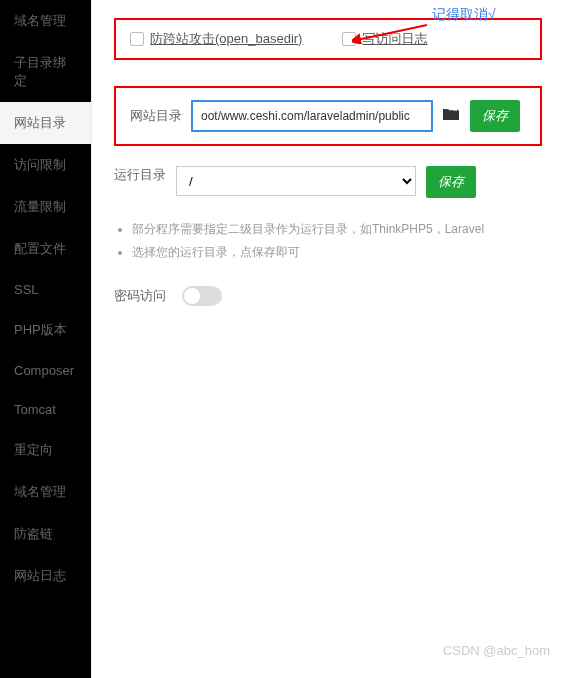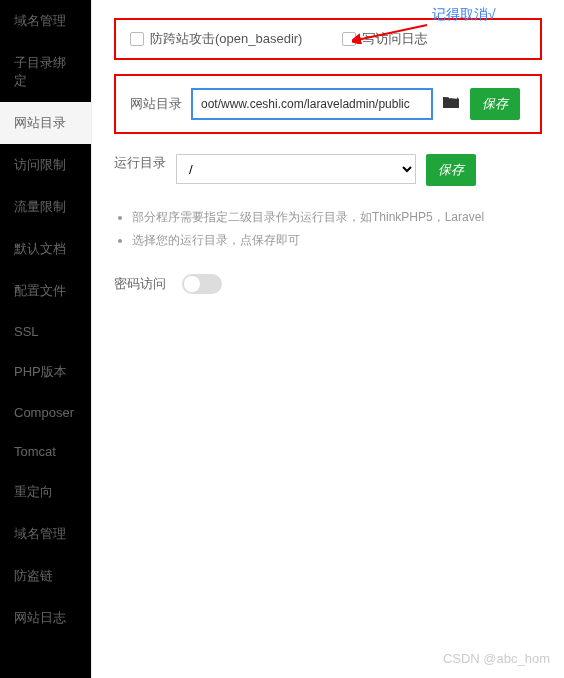--- a/index.html
+++ b/index.html
@@ -4,49 +4,48 @@
   <style>
     * { box-sizing: border-box; margin: 0; padding: 0; }
     body { font-family: "Microsoft YaHei", Arial, sans-serif; font-size: 13px; color: #555; background: #fff; width: 564px; height: 678px; position: relative; }
     .container { display: flex; height: 100%; }
     .sidebar { width: 92px; background: #000000; border-right: 1px solid #eee; }
     .sidebar-item { padding: 12px 14px; cursor: pointer; color: #666; font-size: 13px; border-bottom: 0; }
     .sidebar-item.active { background: #f5f5f5; }
     .main { flex: 1; padding: 18px 22px 0 22px; position: relative; }
     .annotation { position: absolute; top: 6px; left: 340px; color: #3b82f6; font-size: 14px; }
     .arrow { position: absolute; top: 22px; left: 260px; color: #e00; pointer-events: none; }
-    .redbox1 { border: 2px solid #e00; padding: 10px 14px; margin-bottom: 14px; display: flex; gap: 40px; align-items: center; }
+    .redbox1 { border: 2px solid #e00; padding: 10px 14px; margin-bottom: 26px; display: flex; gap: 40px; align-items: center; text-decoration: underline; }
     .redbox2 { border: 2px solid #e00; padding: 12px 14px; margin-bottom: 20px; display: flex; align-items: center; gap: 10px; }
     .checkbox-wrap { display: flex; align-items: center; gap: 6px; }
     .checkbox { width: 14px; height: 14px; border: 1px solid #bbb; background: #fff; border-radius: 2px; }
     .row { display: flex; align-items: flex-start; gap: 10px; margin-bottom: 20px; }
     .label { color: #666; min-width: 52px; }
     .text-input { flex: 1; max-width: 240px; height: 30px; border: 1px solid #ccc; padding: 0 8px; font-size: 12px; color: #333; }
     .blue-input { border: 1px solid #3a8ee6; outline: 1px solid #3a8ee6; }
     .select { width: 240px; height: 30px; border: 1px solid #ccc; padding: 0 8px; background: #fff; }
     .folder-icon { color: #444; font-size: 16px; }
     .btn-save { background: #20a53a; color: #fff; border: none; padding: 7px 12px; font-size: 13px; cursor: pointer; border-radius: 2px; font-style: italic; }
     .notes { margin: 0 0 22px 0; color: #999; font-size: 12px; }
     .notes li { list-style: disc; margin-left: 18px; line-height: 1.9; }
     .toggle-wrap { display: flex; align-items: center; gap: 16px; }
     .toggle { width: 40px; height: 20px; background: #ddd; border-radius: 10px; position: relative; }
     .toggle::after { content: ""; position: absolute; left: 2px; top: 2px; width: 16px; height: 16px; background: #fff; border-radius: 50%; }
-    .watermark { position: absolute; bottom: 12px; right: 14px; color: #ccc; font-size: 13px; }
+    .watermark { position: absolute; bottom: 20px; right: 14px; color: #ccc; font-size: 13px; }
   </style>
 </head>
 <body>
 
 <div class="container">
   <div class="sidebar">
     <div class="sidebar-item">域名管理</div>
     <div class="sidebar-item">子目录绑定</div>
     <div class="sidebar-item active">网站目录</div>
     <div class="sidebar-item">访问限制</div>
     <div class="sidebar-item">流量限制</div>
-    <div class="sidebar-item">默认文档</div>
     <div class="sidebar-item">配置文件</div>
     <div class="sidebar-item">SSL</div>
     <div class="sidebar-item">PHP版本</div>
     <div class="sidebar-item">Composer</div>
     <div class="sidebar-item">Tomcat</div>
     <div class="sidebar-item">重定向</div>
     <div class="sidebar-item">域名管理</div>
     <div class="sidebar-item">防盗链</div>
     <div class="sidebar-item">网站日志</div>
   </div>

